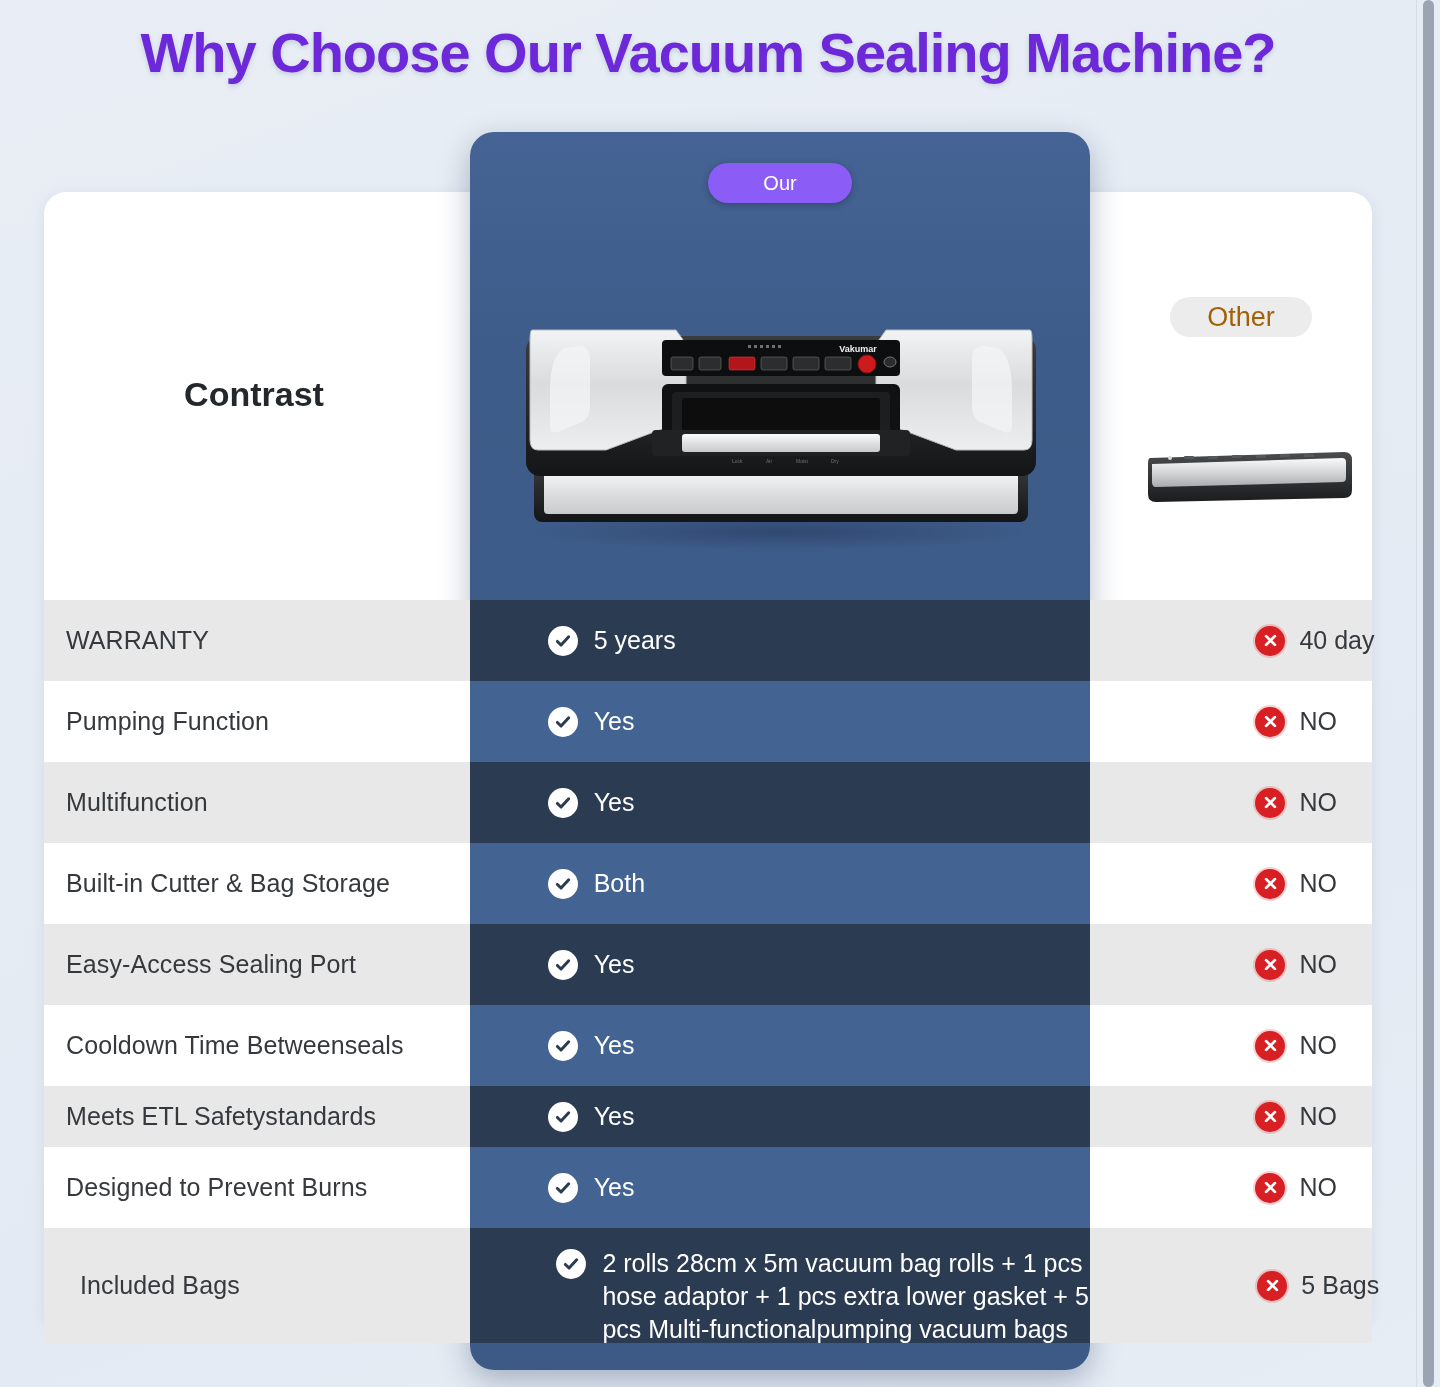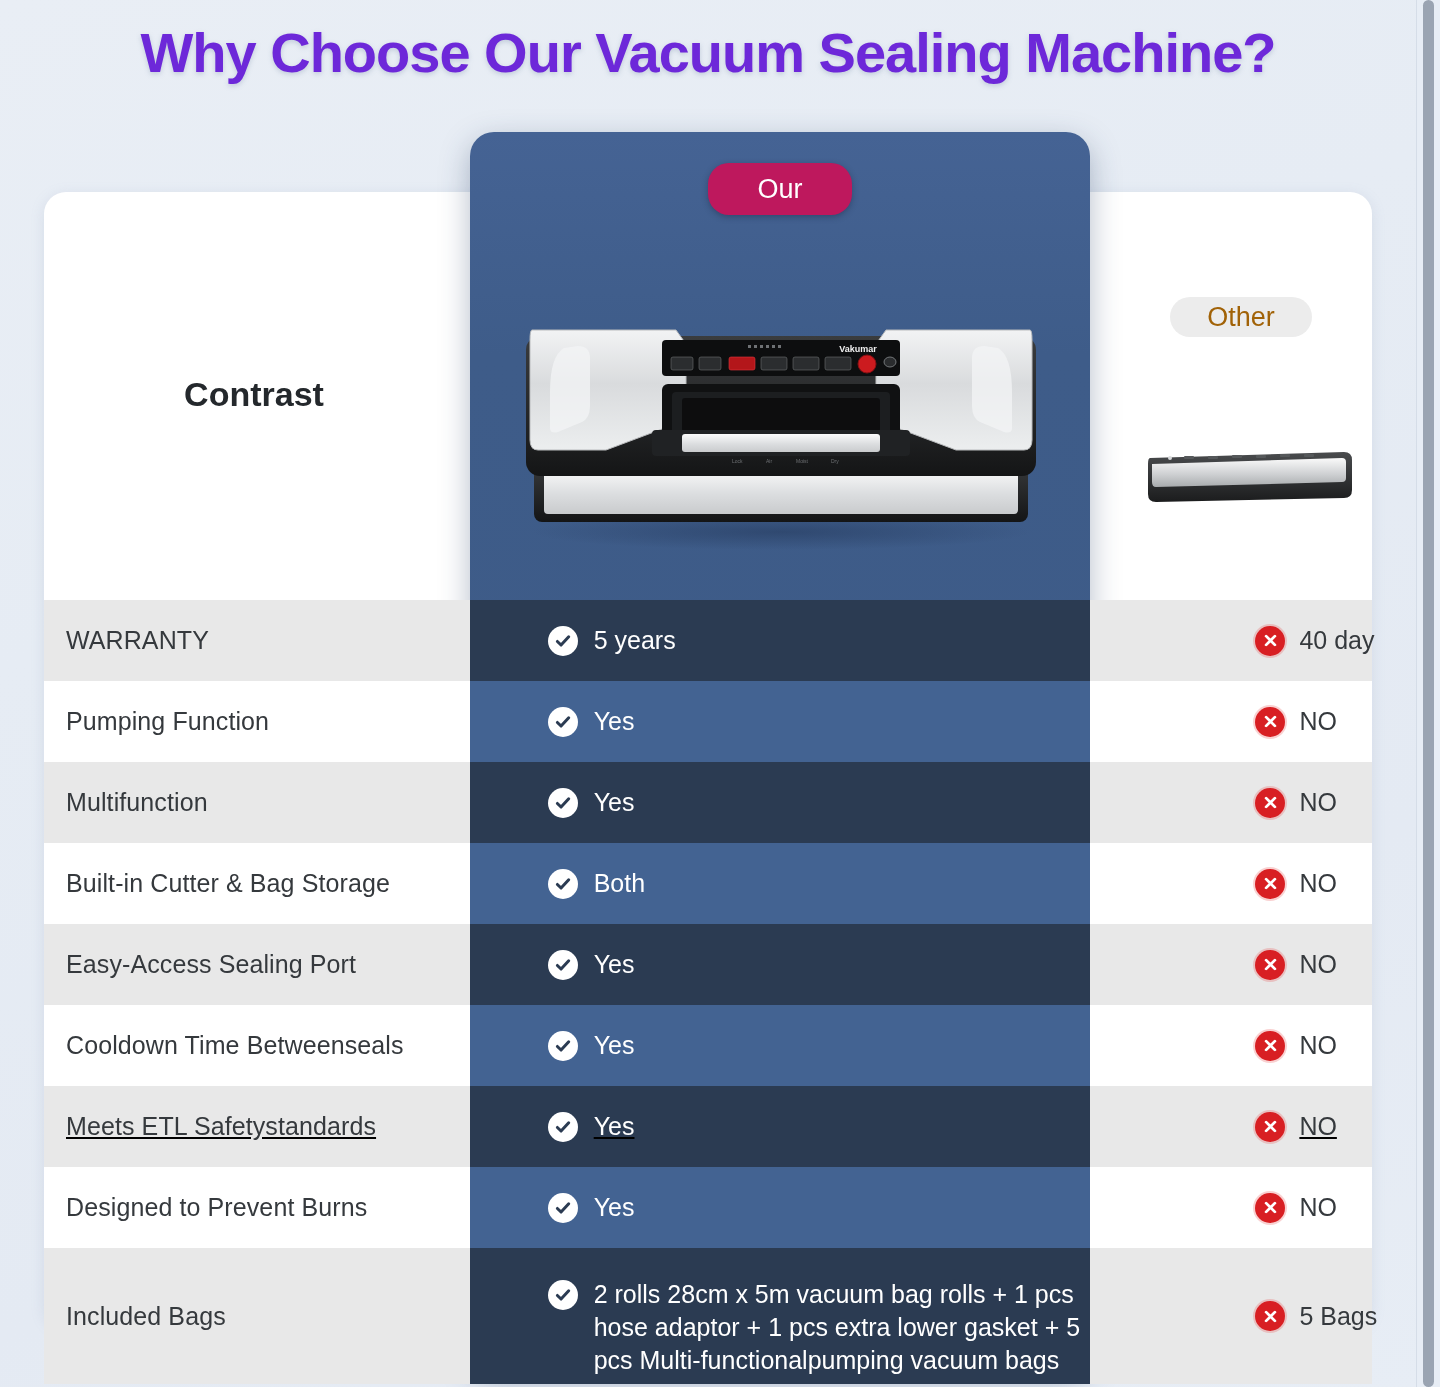--- a/index.html
+++ b/index.html
@@ -70,25 +70,25 @@
     background: linear-gradient(180deg, #456394 0%, #3e5c89 18%, #3d5a86 100%);
     border-radius: 24px;
     box-shadow: 0 10px 30px rgba(40,62,100,.35);
     overflow: hidden;
   }
 
   
   #our-badge {
     position: absolute;
     left: 708px; top: 163px;
-    width: 144px; height: 52px;
-    background: #be185d;
+    width: 144px; height: 40px;
+    background: #8b5cf6;
     border-radius: 21px;
     color: #ffffff;
-    font-size: 27px;
+    font-size: 20px;
     font-weight: 400;
     display: flex; align-items: center; justify-content: center;
     box-shadow: 0 2px 6px rgba(20,30,45,.35);
   }
 
   
   #other-badge {
     position: absolute;
     left: 1170px; top: 297px;
     width: 142px; height: 40px;
@@ -469,21 +469,21 @@
           <div class="cell-other">
             <span class="x-icon">
               <svg viewBox="0 0 24 24">
                 <path d="M5 5 L19 19 M19 5 L5 19" fill="none" stroke="#ffffff" stroke-width="4.5" stroke-linecap="round"></path>
               </svg>
             </span>
             <span>NO</span>
           </div>
         </div>
       </div>
-      <div class="row odd" style="height: 81px; text-decoration: underline;">
+      <div class="row odd" style="height: 61px;">
         <div class="band band-left"></div>
         <div class="band band-right"></div>
         <div class="band band-our"></div>
         <div class="row-content">
           <div class="cell-label"><span>Meets ETL Safetystandards</span></div>
           <div class="cell-our">
             <span class="check-icon">
               <svg viewBox="0 0 24 24">
                 <path d="M4.5 12.6 L9.4 17.4 L19.6 6.4" fill="none" stroke="#2b3b52" stroke-width="4" stroke-linecap="round" stroke-linejoin="round"></path>
               </svg>
@@ -517,21 +517,21 @@
           <div class="cell-other">
             <span class="x-icon">
               <svg viewBox="0 0 24 24">
                 <path d="M5 5 L19 19 M19 5 L5 19" fill="none" stroke="#ffffff" stroke-width="4.5" stroke-linecap="round"></path>
               </svg>
             </span>
             <span>NO</span>
           </div>
         </div>
       </div>
-      <div class="row odd" style="height: 136px;">
+      <div class="row odd" style="height: 115px; padding-left: 14px;">
         <div class="band band-left"></div>
         <div class="band band-right"></div>
         <div class="band band-our"></div>
         <div class="row-content">
           <div class="cell-label"><span>Included Bags</span></div>
           <div class="cell-our multiline-cell">
             <span class="check-icon">
               <svg viewBox="0 0 24 24">
                 <path d="M4.5 12.6 L9.4 17.4 L19.6 6.4" fill="none" stroke="#2b3b52" stroke-width="4" stroke-linecap="round" stroke-linejoin="round"></path>
               </svg>

